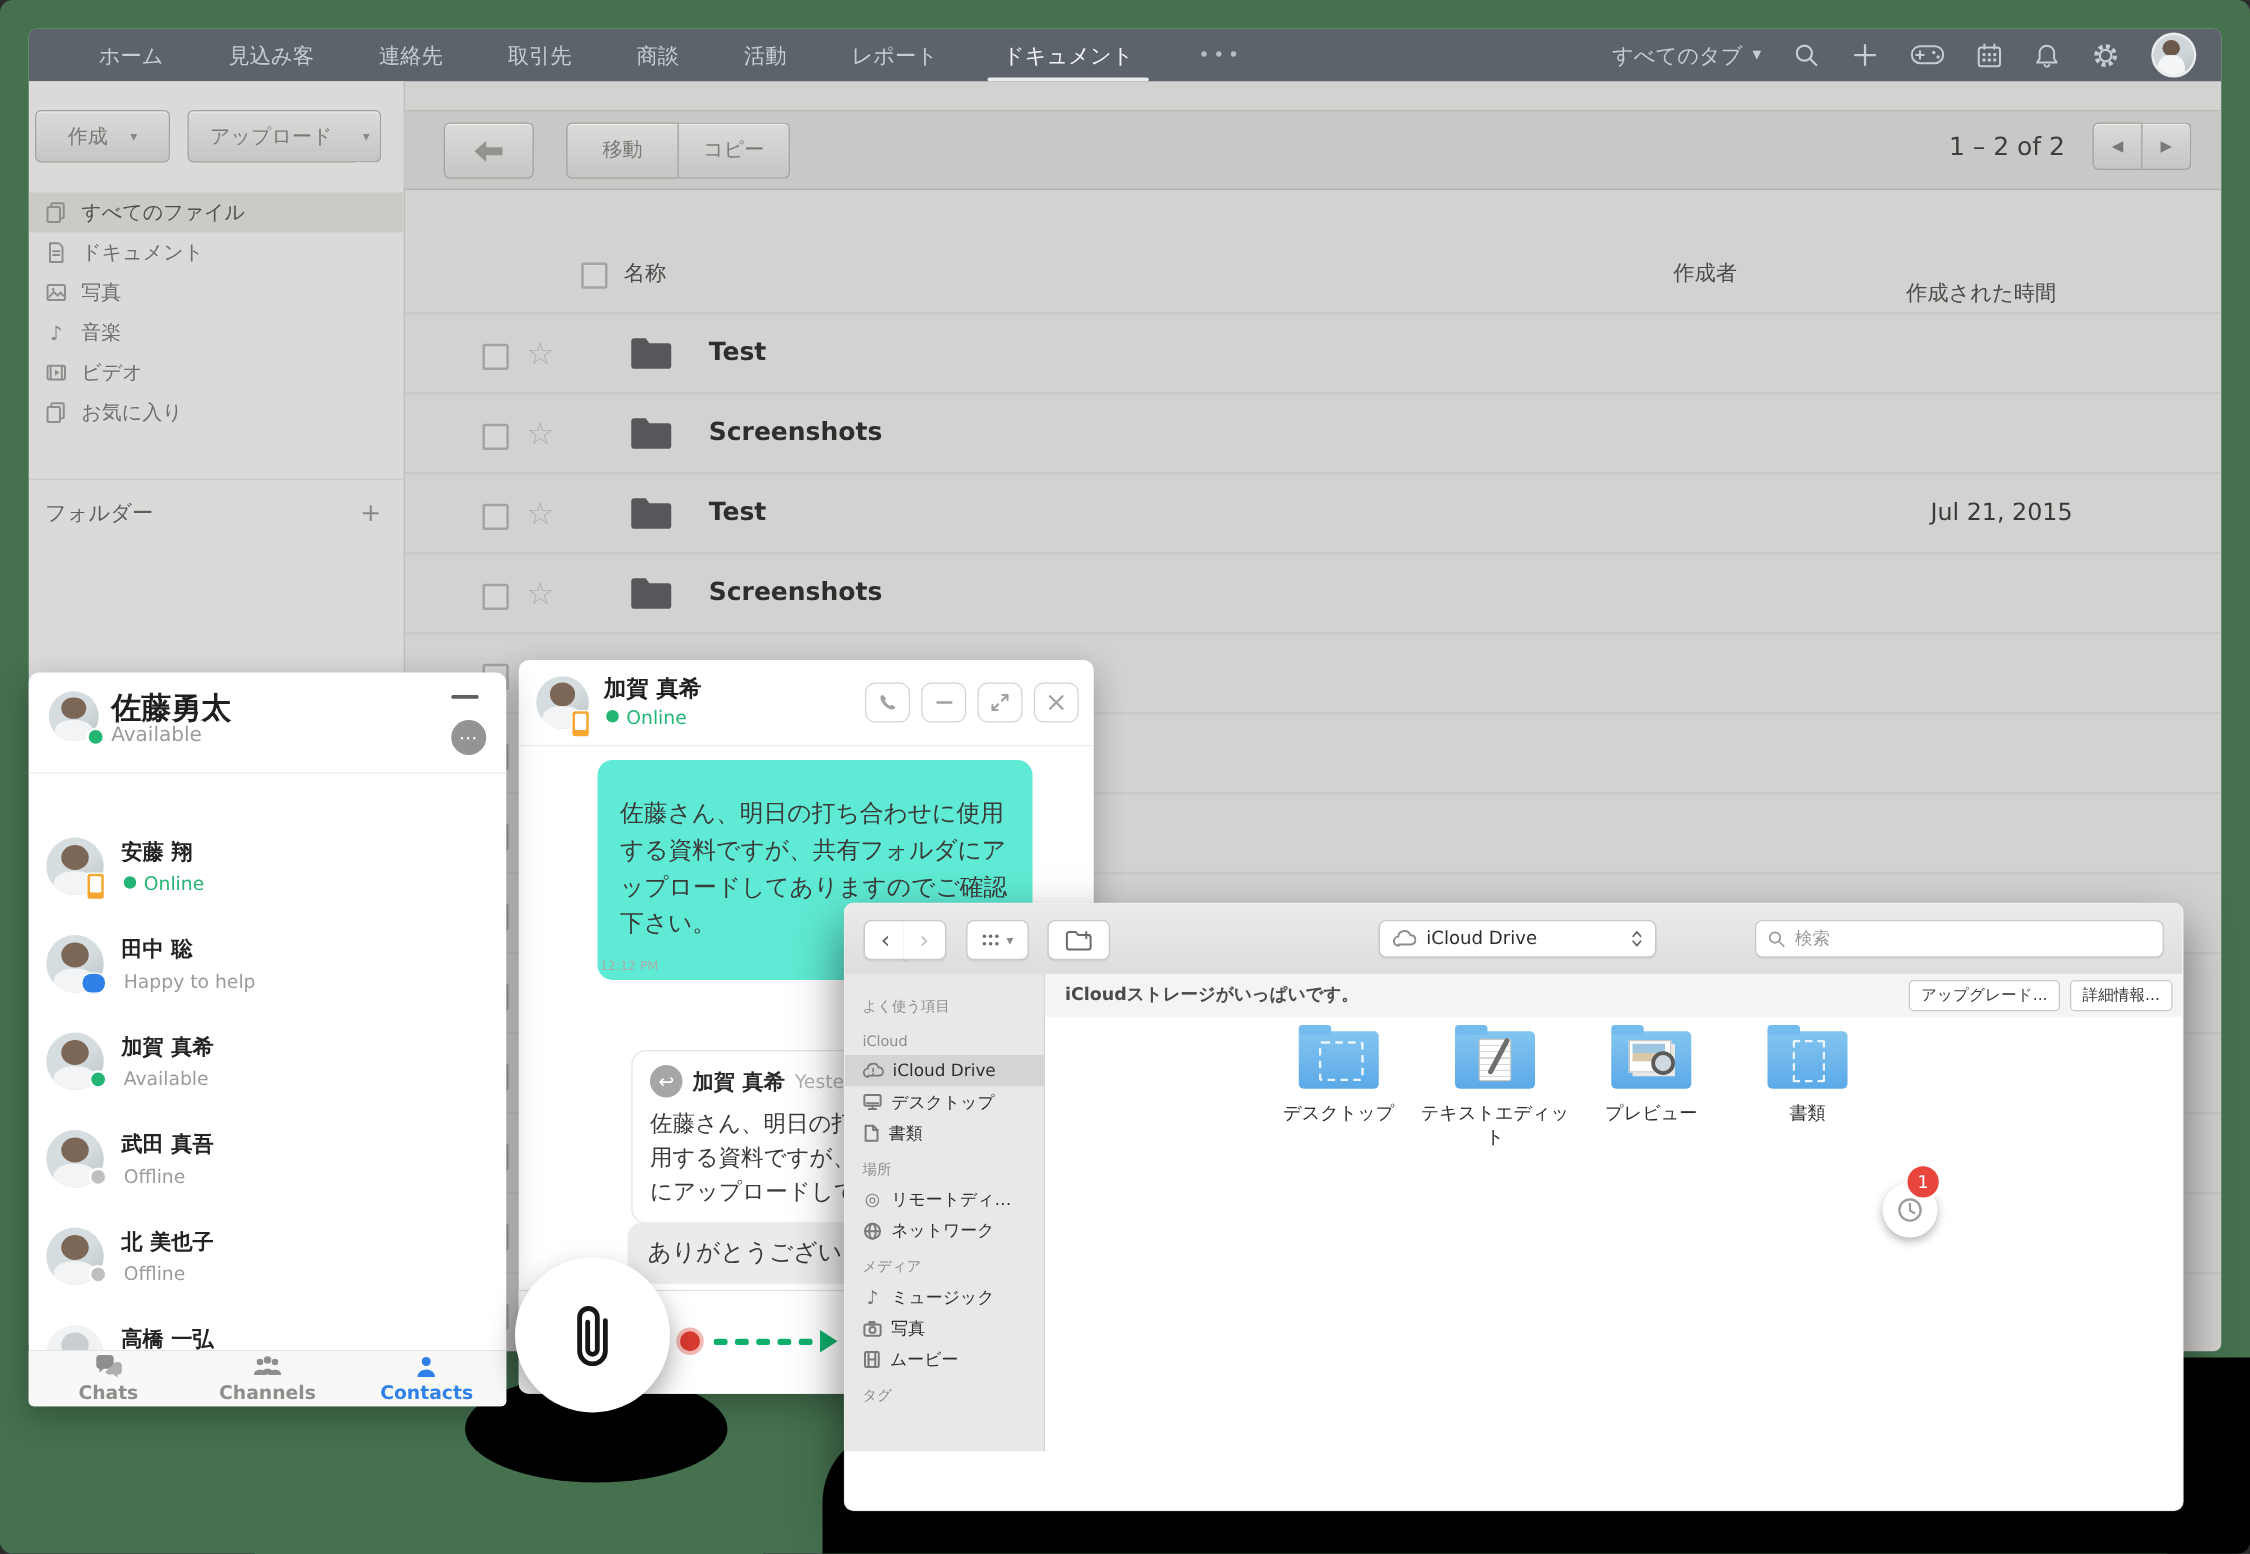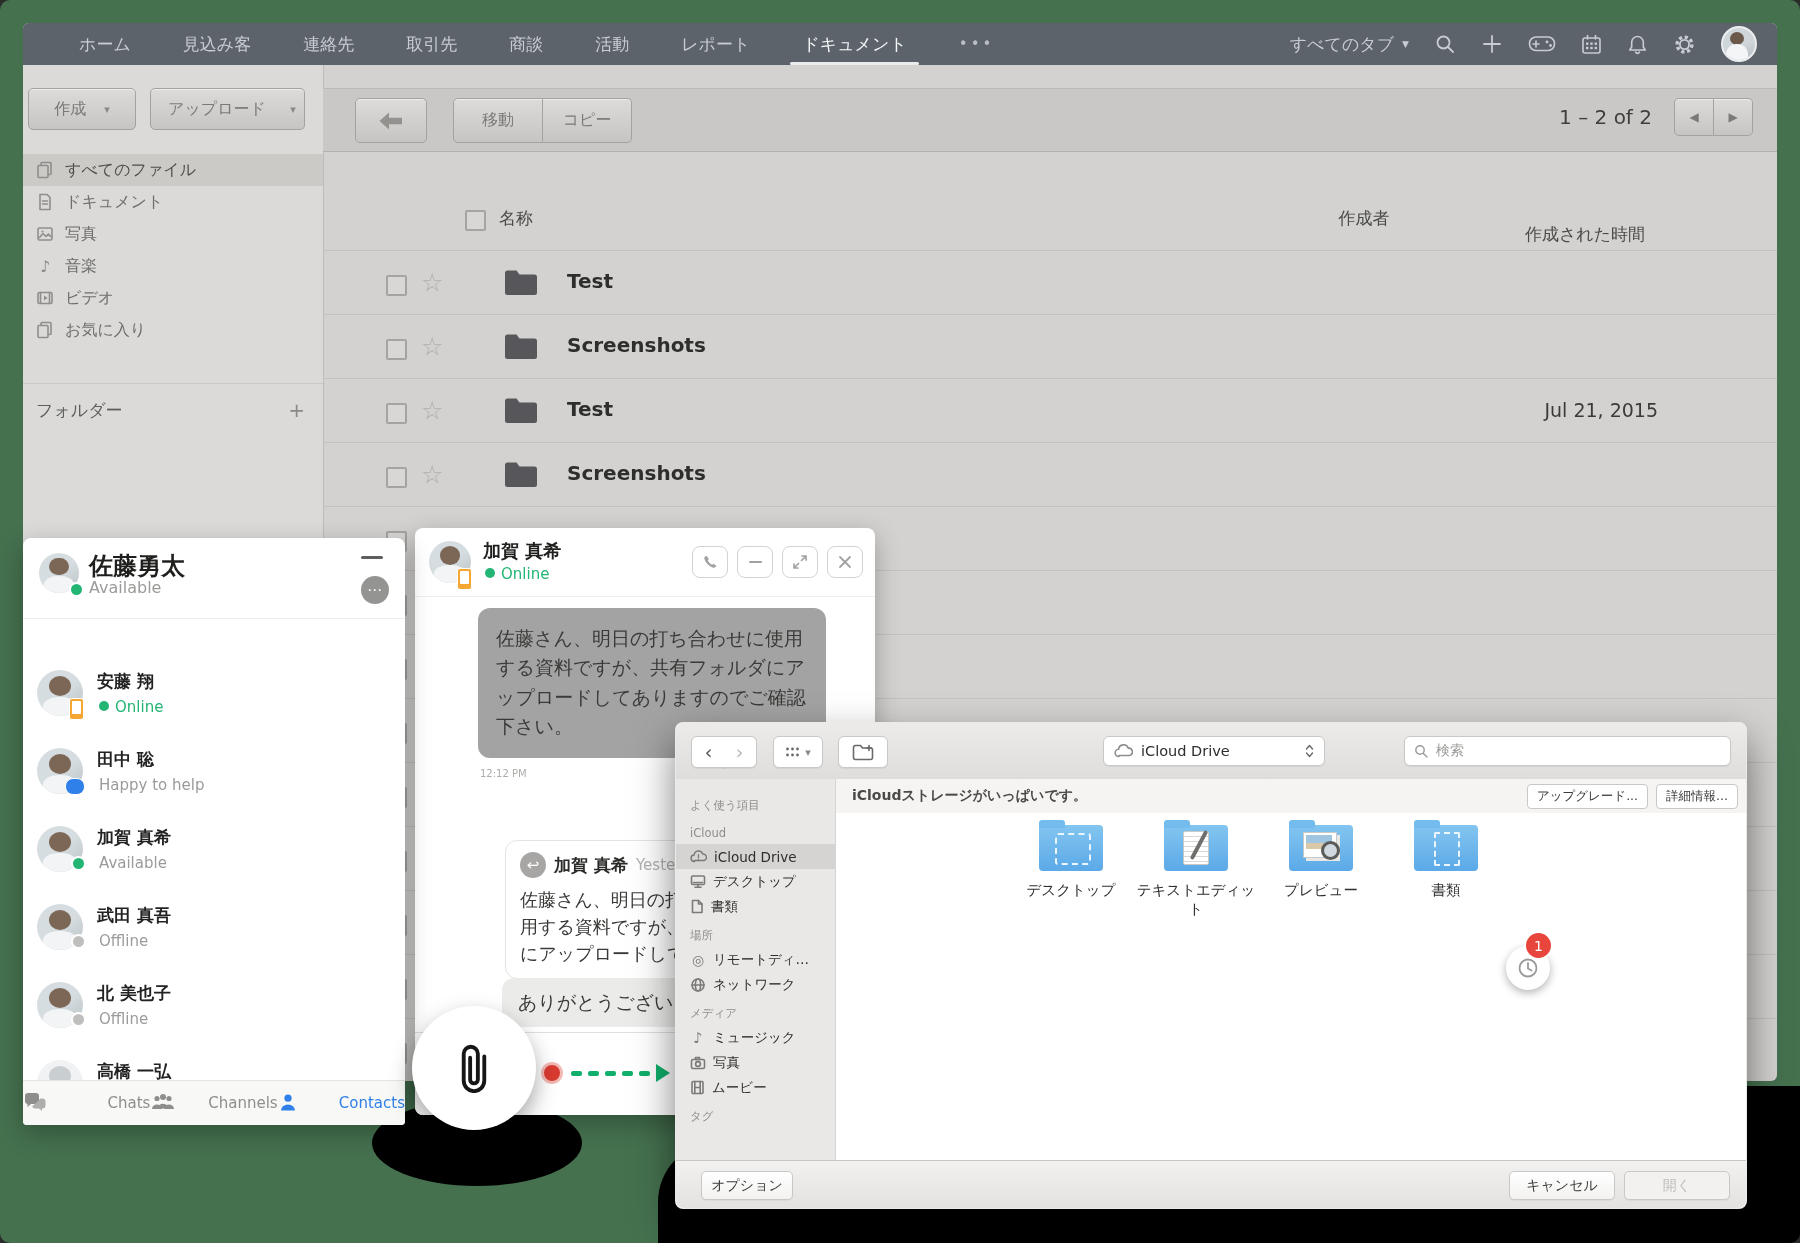--- a/index.html
+++ b/index.html
@@ -52,27 +52,27 @@
   .dot{width:11px;height:11px;border-radius:50%;border:2px solid #fff;position:absolute;}
   .dot.g{background:#23B574;}
   .dot.gray{background:#BFBFBD;}
   .badge-phone{position:absolute;width:13px;height:20px;background:#F6A731;border-radius:3px;border:1.5px solid #fff;}
   .badge-phone::before{content:"";position:absolute;left:2px;top:2px;right:2px;bottom:5px;background:#fff;border-radius:1px;}
   .badge-chat{position:absolute;width:18px;height:15px;background:#2F80E8;border-radius:8px;border:1.5px solid #fff;}
   .c-name{font-size:17px;font-weight:bold;color:#222;}
   .c-status{font-size:15px;color:#9B9B9B;}
   .c-status.on{color:#23B574;}
   .tabbar{position:absolute;left:0;right:0;bottom:0;height:44px;background:#F8F8F6;border-top:1px solid #E4E4E2;border-radius:0 0 4px 4px;display:flex;}
-  .tab{flex:1;display:flex;flex-direction:row;align-items:center;justify-content:space-between;gap:1px;color:#8E8E8C;font-size:15px;cursor:pointer;}
+  .tab{flex:1;display:flex;flex-direction:column;align-items:center;justify-content:center;gap:1px;color:#8E8E8C;font-size:15px;cursor:pointer;font-weight:bold;}
   .tab.active{color:#2F80E8;}
 
   
   #chatwin{left:415px;top:528px;width:460px;height:587px;background:#fff;border-radius:8px;box-shadow:0 8px 26px rgba(0,0,0,.28);}
   .wbtn{width:34px;height:30px;border:1.5px solid #D4D3D1;border-radius:8px;display:flex;align-items:center;justify-content:center;color:#A3A2A0;background:#fff;cursor:pointer;}
-  .bubble{background:#a3a3a3;border-radius:12px;padding:16px 18px;font-size:19px;line-height:1.55;color:#3A3A38;}
+  .bubble{background:#5eead4;border-radius:12px;padding:29px 18px;font-size:19px;line-height:1.55;color:#3A3A38;}
   .qcard{border:1px solid #E3E3E1;border-radius:12px;background:#fff;padding:11px 14px;}
 
   
   #attach-circle{left:412px;top:1006px;width:124px;height:124px;border-radius:50%;background:#fff;display:flex;align-items:center;justify-content:center;box-shadow:0 10px 22px rgba(0,0,0,.35);}
   .dash{width:11px;height:5px;background:#10AF6C;border-radius:2px;display:inline-block;margin-right:6px;}
   .arrowhead{width:0;height:0;border-left:14px solid #10AF6C;border-top:9px solid transparent;border-bottom:9px solid transparent;}
 
   
   #finder{left:675px;top:722px;width:1070px;height:485px;background:#fff;border-radius:8px;border:1px solid #98979533;box-shadow:0 18px 40px rgba(0,0,0,.5);overflow:hidden;}
   #ftoolbar{position:absolute;left:0;top:0;right:0;height:56px;background:linear-gradient(#EDEBEA,#DFDDDC);border-bottom:1px solid #C6C5C3;}
@@ -664,31 +664,20 @@
         <div class="flabel">テキストエディット</div>
       </div>
       <div class="abs" style="left:550px;top:12px;width:120px;">
         <div class="ffolder">
             <div style="position:absolute;left:20px;top:7px;width:22px;height:30px;border:2px dashed #EAF5FD;border-radius:2px;"></div>
           </div>
         <div class="flabel">書類</div>
       </div>
     </div>
 
-    <div id="fbottom">
-      <div class="dlgbtn" style="left:25px;width:90px;">
-        <span>オプション</span>
-      </div>
-      <div class="dlgbtn" style="left:833px;width:104px;">
-        <span>キャンセル</span>
-      </div>
-      <div class="dlgbtn" style="left:948px;width:104px;color:#BEBDBB;background:#F2F1F0;">
-        <span>開く</span>
-      </div>
-    </div>
   </div>
 
   <div id="clockwrap" class="abs">
     <svg width="22" height="22" viewBox="0 0 22 22">
         <circle class="ic" cx="11" cy="11" r="8.5" style="stroke:#9a9a98;stroke-width:1.8"></circle>
         <path class="ic" d="M11 6 v5.5 l3.5 2" style="stroke:#9a9a98;stroke-width:1.8"></path>
       </svg>
   </div>
   <div id="redbadge" class="abs">
     <span>1</span>

